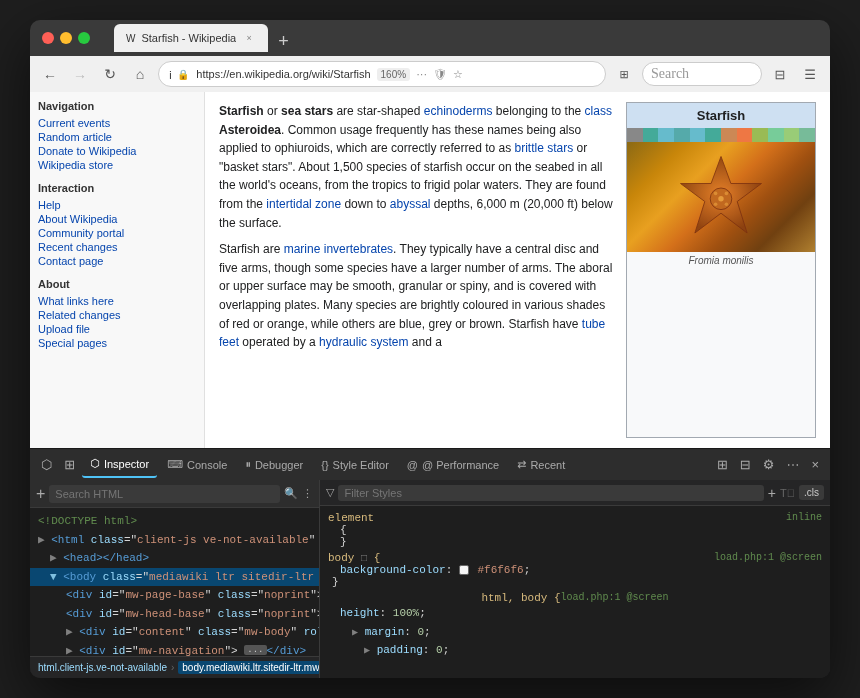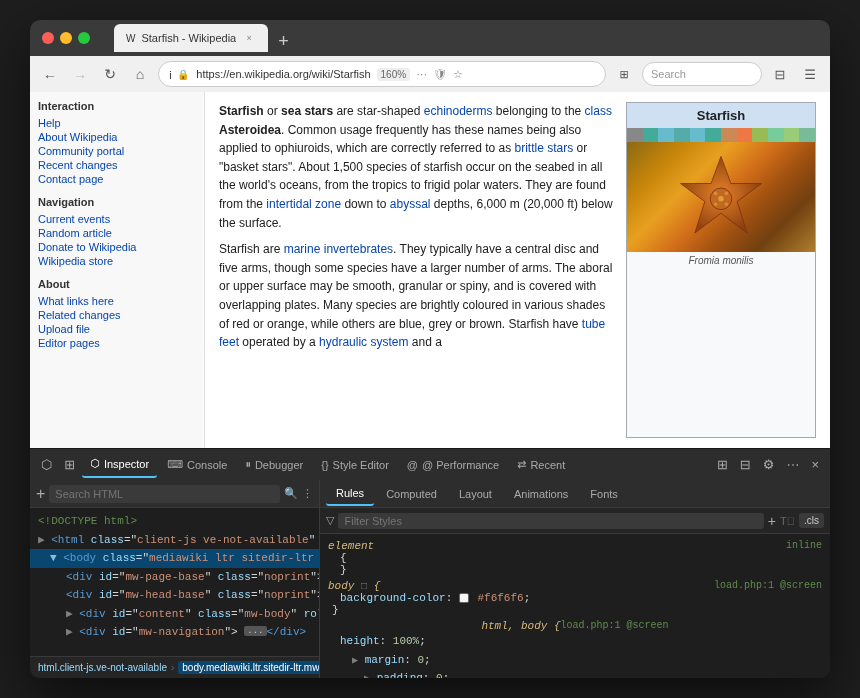--- a/index.html
+++ b/index.html
@@ -459,21 +459,21 @@
     }
     .css-cls-btn {
       background: #3a3a3a;
       border: none;
       color: #ccc;
       font-size: 10px;
       padding: 2px 5px;
       border-radius: 3px;
       cursor: pointer;
     }
-    .css-selector { color: #d7ba7d; font-style: italic; }
+    .css-selector { color: #d7ba7d; }
     .css-brace { color: #d4d4d4; }
     .css-prop { color: #9cdcfe; }
     .css-colon { color: #d4d4d4; }
     .css-value { color: #ce9178; }
     .css-value-num { color: #b5cea8; }
     .css-color-swatch {
       display: inline-block;
       width: 10px;
       height: 10px;
       border-radius: 2px;
@@ -516,51 +516,51 @@
       <span class="address-url">
         <span>https://en.wikipedia.org/wiki/Starfish</span>
       </span>
       <span class="zoom-badge">160%</span>
       <span style="color:#888; cursor:pointer;">···</span>
       <span style="color:#888; cursor:pointer;">🛡</span>
       <span style="color:#888; cursor:pointer;">☆</span>
     </div>
     <button class="nav-btn" style="font-size:11px;">⊞</button>
     <div class="search-bar-tb" contenteditable="false" style="display: flex; align-items: center; width: 120px; height: 24px; border: 1px solid rgb(204, 204, 204); border-radius: 12px; padding: 0px 8px; font-size: 11px; background: white;">
-      <span style="color:#999; font-size:11px;">Search</span>
+      <span style="color:#999; font-size:14px;font-family:Liberation Serif, serif;">Search</span>
     </div>
     <button class="nav-btn" style="font-size:13px;">⊟</button>
     <button class="nav-btn" style="font-size:13px;">☰</button>
   </div>
 
   <div style="display:flex; flex-direction:column; flex:1; overflow:hidden;">
     <div class="browser-content" style="height: 210px;">
 
       <div class="wiki-sidebar">
+        <div class="wiki-sidebar-section">
+          <div class="wiki-sidebar-heading">Navigation</div>
+          <a class="wiki-sidebar-link">Current events</a>
+          <a class="wiki-sidebar-link">Random article</a>
+          <a class="wiki-sidebar-link">Donate to Wikipedia</a>
+          <a class="wiki-sidebar-link">Wikipedia store</a>
+        </div>
         <div class="wiki-sidebar-section">
           <div class="wiki-sidebar-heading">Interaction</div>
           <a class="wiki-sidebar-link">Help</a>
           <a class="wiki-sidebar-link">About Wikipedia</a>
           <a class="wiki-sidebar-link">Community portal</a>
           <a class="wiki-sidebar-link">Recent changes</a>
           <a class="wiki-sidebar-link">Contact page</a>
         </div>
         <div class="wiki-sidebar-section">
-          <div class="wiki-sidebar-heading">Navigation</div>
-          <a class="wiki-sidebar-link">Current events</a>
-          <a class="wiki-sidebar-link">Random article</a>
-          <a class="wiki-sidebar-link">Donate to Wikipedia</a>
-          <a class="wiki-sidebar-link">Wikipedia store</a>
-        </div>
-        <div class="wiki-sidebar-section">
           <div class="wiki-sidebar-heading">About</div>
           <a class="wiki-sidebar-link">What links here</a>
           <a class="wiki-sidebar-link">Related changes</a>
           <a class="wiki-sidebar-link">Upload file</a>
-          <a class="wiki-sidebar-link">Editor pages</a>
+          <a class="wiki-sidebar-link">Special pages</a>
         </div>
       </div>
 
       <div class="wiki-main">
         <div class="wiki-text">
           <p style="font-size:12px; line-height:1.55;">
             <span class="wiki-bold">Starfish</span> or <span class="wiki-bold">sea stars</span> are star-shaped <a class="wiki-link">echinoderms</a> belonging to the
             <a class="wiki-link">class</a> <span class="wiki-bold">Asteroidea</span>. Common usage frequently has these names
             being also applied to ophiuroids, which are correctly referred to as
             <a class="wiki-link">brittle stars</a> or "basket stars". About 1,500 species of starfish occur on
@@ -675,20 +675,24 @@
               <span class="html-comment">&lt;!DOCTYPE html&gt;</span>
             </div>
             <div class="html-line">
               <span class="html-expand">▶</span>
               <span class="html-tag">&lt;html</span>
               <span class="html-attr-name"> class</span><span>="</span><span class="html-attr-val">client-js ve-not-available</span><span>"</span>
               
               
               
             </div>
+            <div class="html-line" style="padding-left: 20px;">
+              <span class="html-expand">▶</span>
+              <span class="html-tag">&lt;head&gt;&lt;/head&gt;</span>
+            </div>
             <div class="html-line selected" style="padding-left: 20px;">
               <span class="html-expand" style="color:#80c0e0;">▼</span>
               <span class="html-tag">&lt;body</span>
               <span class="html-attr-name"> class</span><span>="</span><span class="html-attr-val">mediawiki ltr sitedir-ltr mw-hide-empty-elt ns-0 ns-subject .e- Starfish vector-nav-directionality skin-vector action-view</span>
               
             </div>
             <div class="html-line" style="padding-left: 36px;">
               <span class="html-tag">&lt;div</span>
               <span class="html-attr-name"> id</span><span>="</span><span class="html-attr-val">mw-page-base</span><span>"</span>
               <span class="html-attr-name"> class</span><span>="</span><span class="html-attr-val">noprint</span><span>"&gt;&lt;/div&gt;</span>
@@ -717,37 +721,20 @@
 
           <div class="html-breadcrumb">
             <span class="breadcrumb-item">html.client-js.ve-not-available</span>
             <span class="breadcrumb-sep">›</span>
             <span class="breadcrumb-item active">body.mediawiki.ltr.sitedir-ltr.mw-hide-e...</span>
           </div>
         </div>
 
         <div class="css-panel">
 
-          <div class="css-tabs">
-            <div class="css-tab active">
-              <span>Rules</span>
-            </div>
-            <div class="css-tab">
-              <span>Computed</span>
-            </div>
-            <div class="css-tab">
-              <span>Layout</span>
-            </div>
-            <div class="css-tab">
-              <span>Animations</span>
-            </div>
-            <div class="css-tab">
-              <span>Fonts</span>
-            </div>
-          </div>
 
           <div class="css-filter-bar">
             <span style="color:#aaa; font-size:11px;">▽</span>
             <input class="css-filter-input" type="text" placeholder="Filter Styles" style="">
             <button class="css-add-btn">+</button>
             <span style="color:#666; font-size:11px;">T⃣</span>
             <button class="css-cls-btn">.cls</button>
           </div>
 
           <div class="css-content">

